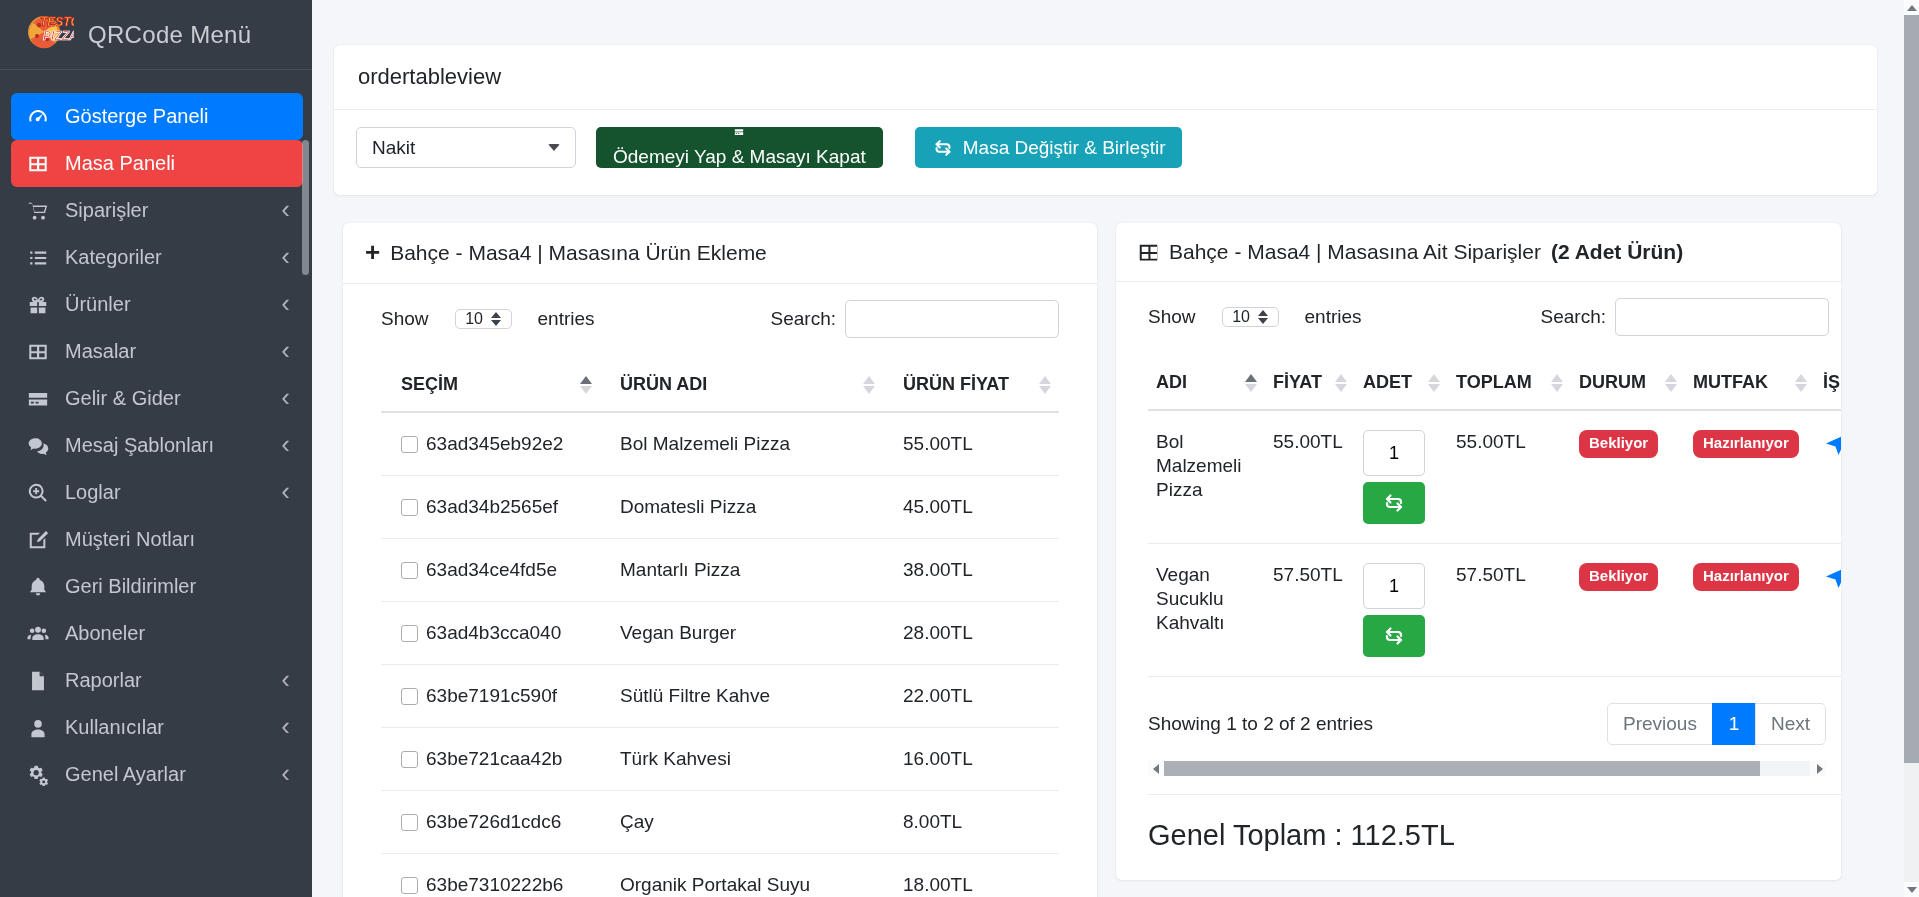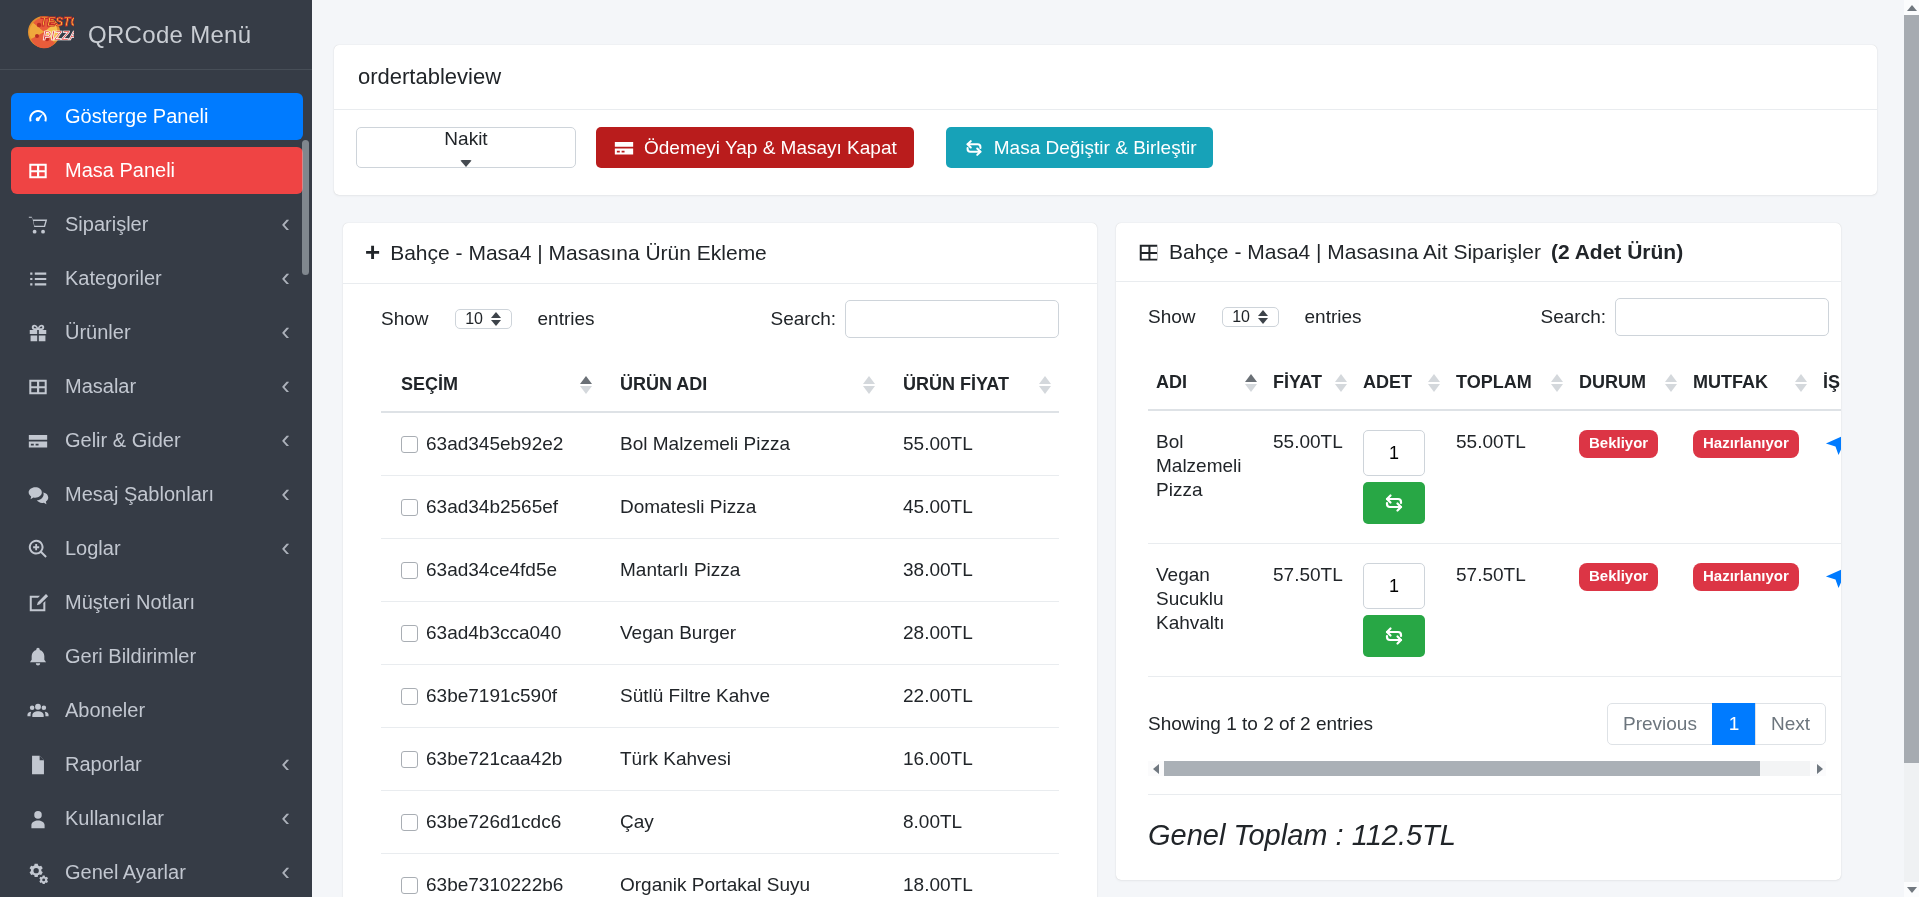--- a/index.html
+++ b/index.html
@@ -5,39 +5,39 @@
   * { box-sizing: border-box; margin: 0; padding: 0; }
   html,body { width:1919px; height:897px; overflow:hidden; }
   body {
     font-family: "Liberation Sans", sans-serif;
     background:#f4f6f9; color:#212529; position:relative; font-size:19px;
   }
   
   .sidebar { position:absolute; left:0; top:0; width:312px; height:897px; background:#363c46; z-index:5; }
   .brand { height:70px; display:flex; align-items:center; padding-left:24px; border-bottom:1px solid #474e57; }
   .brand-text { color:#c9cdd3; font-size:24px; font-weight:400; margin-left:14px; letter-spacing:.3px; }
-  .menu { padding:23px 9px 0 11px; display:flex; flex-direction:column; gap:7px; }
+  .menu { padding:23px 9px 0 11px; display:flex; flex-direction:column; }
   .item { height:47px; border-radius:6px; display:flex; align-items:center; padding:0 13px 0 14px; color:#c2c7d0; font-size:20px; cursor:pointer; }
   .item .mi { width:25px; height:22px; margin-right:15px; display:flex; align-items:center; justify-content:center; flex:none; }
   .item .mi svg { width:22px; height:22px; fill:currentColor; }
   .item.active { background:#007bff; color:#ffffff; }
   .item.hover { background:#ef4444; color:#ffffff; }
   .chev { margin-left:auto; font-size:26px; line-height:1; color:inherit; opacity:.85; font-weight:400; transform:translateY(-2px); }
   .sbthumb { position:absolute; right:3px; top:140px; width:7px; height:135px; border-radius:4px; background:rgba(190,196,203,.55); }
   
   .main { position:absolute; left:312px; top:0; width:1607px; height:897px; background:#f4f6f9; padding:45px 24px 0 22px; overflow:hidden; }
   .card { background:#fff; border-radius:5px; box-shadow:0 0 1px rgba(0,0,0,.18), 0 1px 3px rgba(0,0,0,.05); }
   .topcard { width:1543px; }
   .topcard-header { padding:19px 24px; font-size:22px; border-bottom:1px solid #e9ecef; }
   .topcard-body { padding:17px 22px 27px 22px; display:flex; align-items:center; }
-  .selectbox { width:220px; height:41px; border:1px solid #ced4da; border-radius:5px; background:#fff; display:flex; align-items:center; justify-content:space-between; padding:0 15px; font-size:19px; color:#212529; cursor:pointer;flex-direction:column; }
+  .selectbox { width:220px; height:41px; border:1px solid #ced4da; border-radius:5px; background:#fff; display:flex; align-items:center; justify-content:space-between; padding:0 15px; font-size:19px; color:#212529; cursor:pointer; }
   .sel-caret { width:0; height:0; border-left:6px solid transparent; border-right:6px solid transparent; border-top:7px solid #454b51; border-radius:2px; }
   .btn { height:41px; border:none; border-radius:5px; padding:0 17px; font-size:19px; color:#fff; display:flex; align-items:center; gap:9px; cursor:pointer; font-family:inherit; }
   .btn svg { width:22px; height:22px; }
-  .btn-green { background:#b91c1c; margin-left:20px; }
+  .btn-green { background:#14532d; margin-left:20px;flex-direction:column; }
   .btn-teal { background:#17a2b8; margin-left:32px; }
   
   .row2 { display:flex; gap:19px; margin:28px 0 0 9px; align-items:flex-start; }
   .panel-left { width:754px; }
   .panel-right { width:725px; }
   .panel-header { padding:17px 22px; font-size:21px; border-bottom:1px solid #e9ecef; display:flex; align-items:center; gap:10px; }
   .plus-glyph { font-size:26px; font-weight:700; line-height:1; transform:translateY(-1px); }
   .grid-ic svg { width:21px; height:21px; fill:#212529; display:block; }
   .bold { font-weight:700; }
   .panel-body-l { padding:16px 38px 0 38px; }
@@ -80,21 +80,21 @@
   .pg.first { border-radius:5px 0 0 5px; }
   .pg.last { border-radius:0 5px 5px 0; }
   .pg.current { background:#007bff; border-color:#007bff; color:#fff; width:44px; justify-content:center; padding:0; }
   .hscroll { margin-top:16px; margin-right:15px; height:15px; background:#f3f4f5; border-radius:2px; display:flex; align-items:center; }
   .harrow { width:16px; height:15px; background:#fbfbfc; display:flex; align-items:center; justify-content:center; flex:none; }
   .harrow i { display:block; width:0; height:0; border-top:5px solid transparent; border-bottom:5px solid transparent; }
   .harrow.left i { border-right:6px solid #707880; }
   .harrow.right i { border-left:6px solid #707880; margin-left:auto; margin-right:3px; }
   .harrow.right { margin-left:auto; }
   .hthumb { width:596px; height:15px; background:#aab0b6; }
-  .gt-footer { border-top:1px solid #e9ecef; margin-top:18px; padding:24px 30px 28px 0;font-style:italic; }
+  .gt-footer { border-top:1px solid #e9ecef; margin-top:18px; padding:24px 30px 28px 0; }
   .grand-total { font-size:29px; color:#212529; }
   
   .vscroll { position:absolute; right:0; top:0; width:15px; height:897px; background:#eff1f3; z-index:9; }
   .varrow { height:15px; display:flex; align-items:center; justify-content:center; background:#fbfcfd; }
   .varrow i { display:block; width:0; height:0; border-left:5px solid transparent; border-right:5px solid transparent; }
   .varrow.top i { border-bottom:6px solid #71787f; }
   .varrow.bot i { border-top:6px solid #71787f; }
   .varrow.bot { position:absolute; bottom:0; width:100%; }
   .vthumb { width:15px; height:748px; background:#a6abb1; }
 </style>

